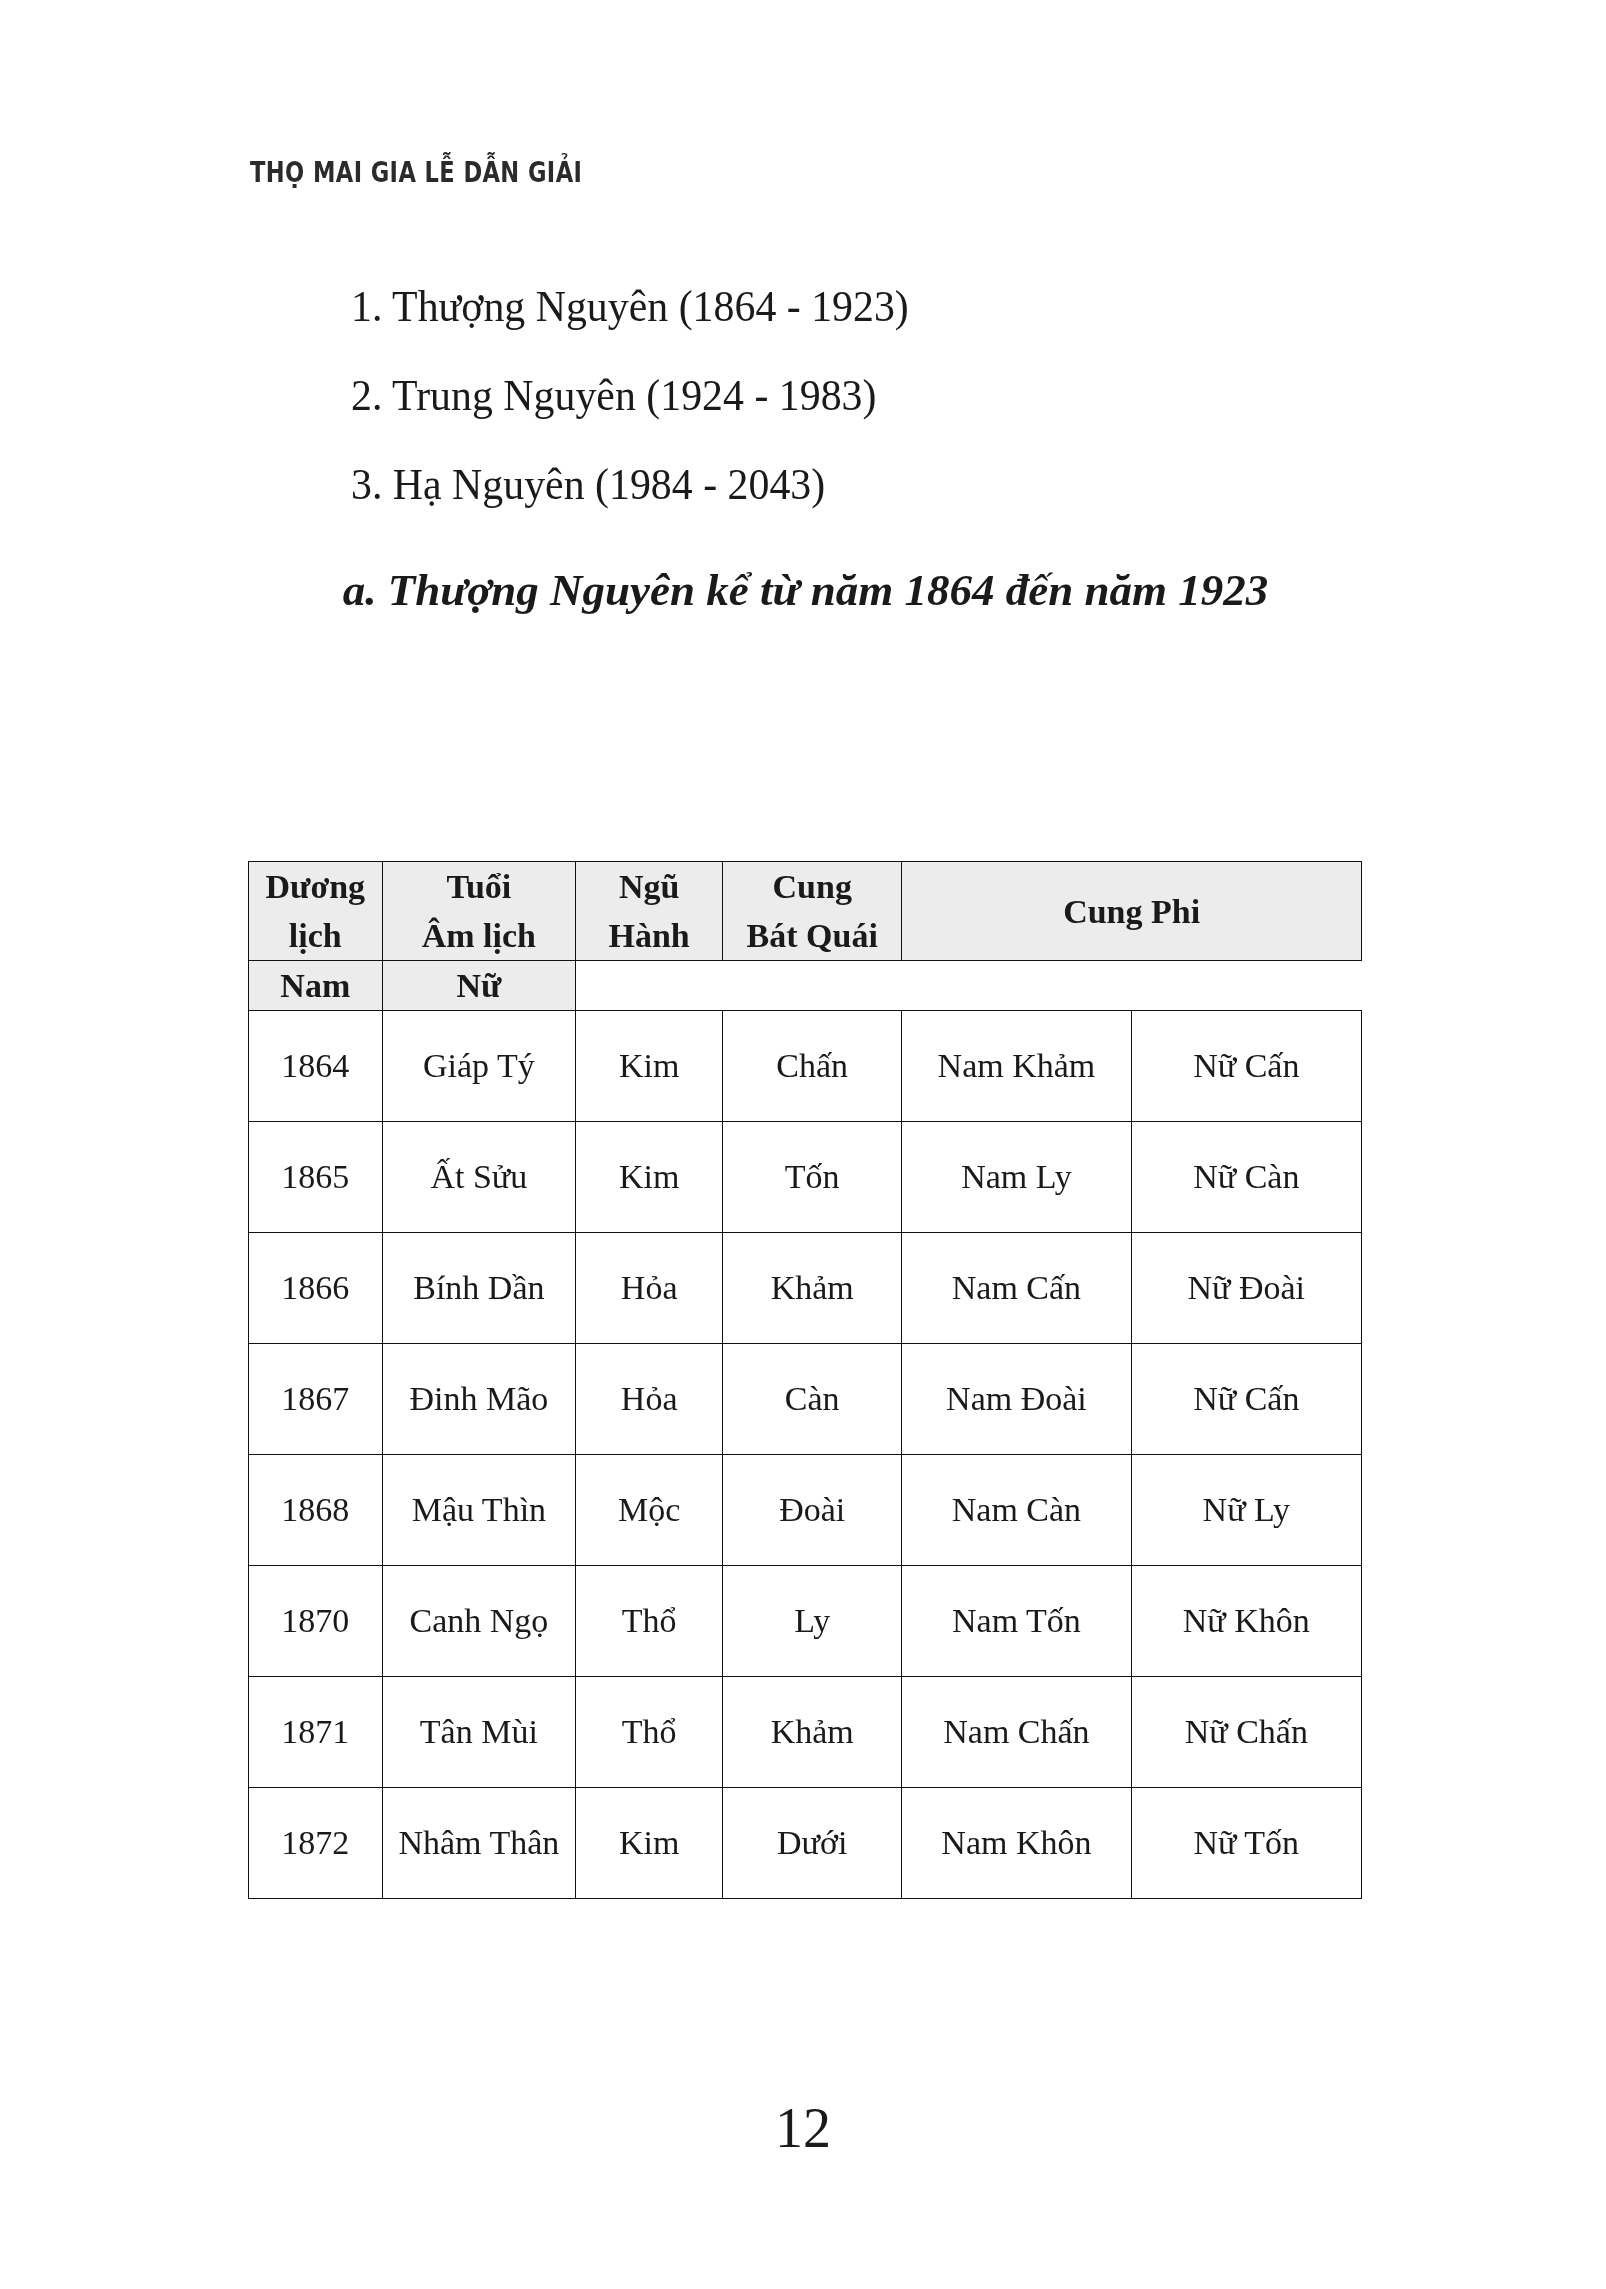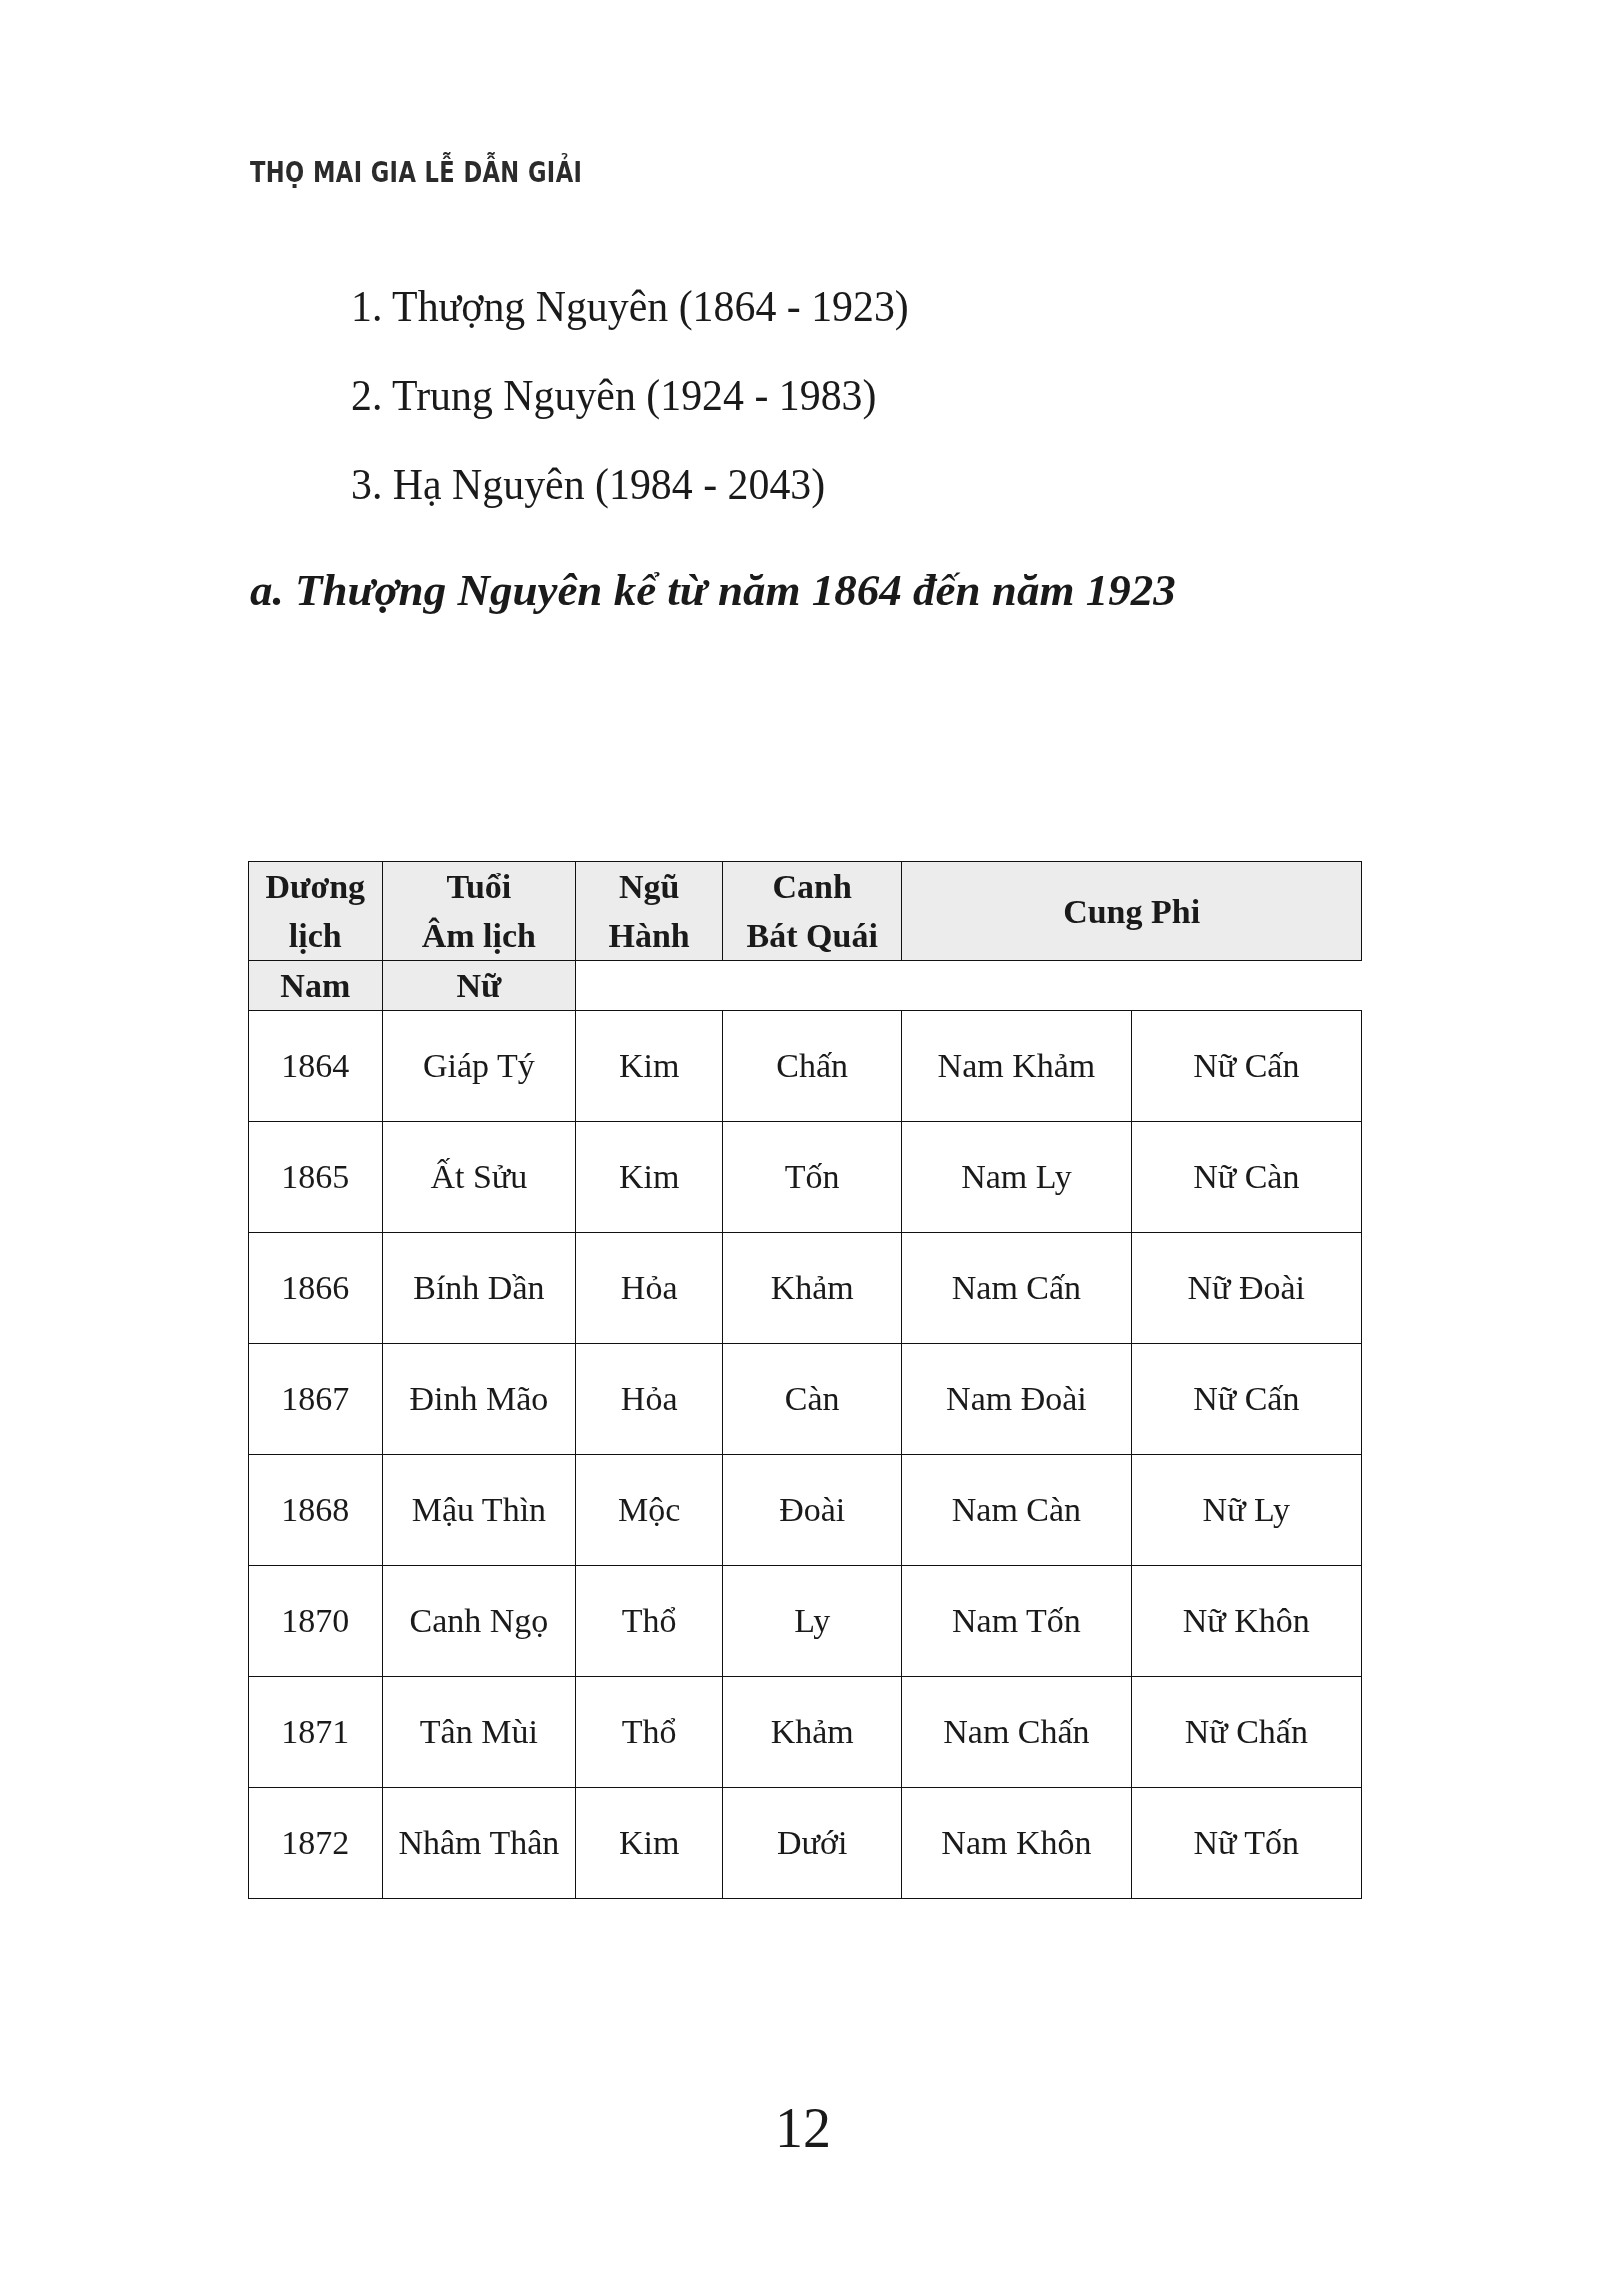--- a/index.html
+++ b/index.html
@@ -57,21 +57,21 @@
     text-align: justify;
     text-indent: 101px;
     margin-top: 5.5px;
     word-spacing: 0.9px;
   }
   .subtitle {
     font-size: 45px;
     font-weight: 700;
     font-style: italic;
     line-height: 89px;
-    text-align: left;
+    text-align: center;
     margin-top: 16.5px;
     white-space: nowrap;
   }
   
   .tbl-wrap {
     position: absolute;
     left: 248px;
     top: 861px;
     width: 1114px;
   }
@@ -157,21 +157,21 @@
           </th>
           <th class="hdr-tall">
             <span class="hdr-2line">Tuổi</span>
             <span class="hdr-2line">Âm lịch</span>
           </th>
           <th class="hdr-tall">
             <span class="hdr-2line">Ngũ</span>
             <span class="hdr-2line">Hành</span>
           </th>
           <th class="hdr-tall">
-            <span class="hdr-2line">Canh</span>
+            <span class="hdr-2line">Cung</span>
             <span class="hdr-2line">Bát Quái</span>
           </th>
           <th colspan="2">Cung Phi</th>
         </tr>
         <tr>
           <th>Nam</th>
           <th>Nữ</th>
         </tr>
       </thead>
       <tbody>

